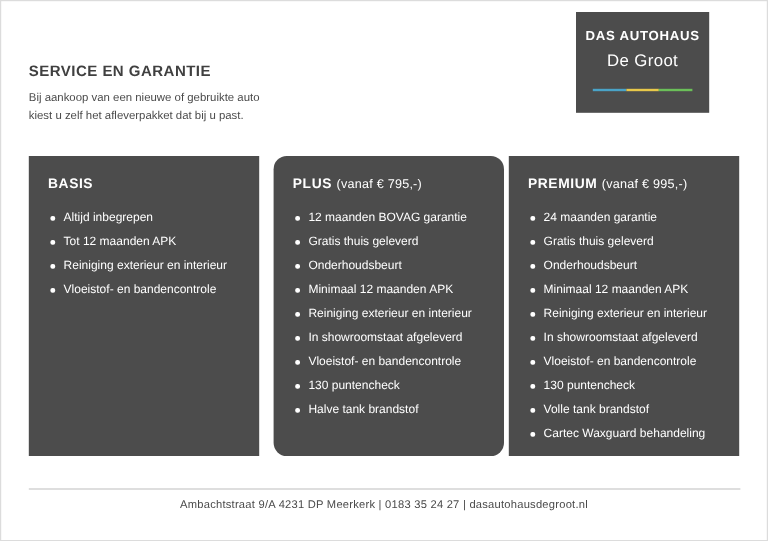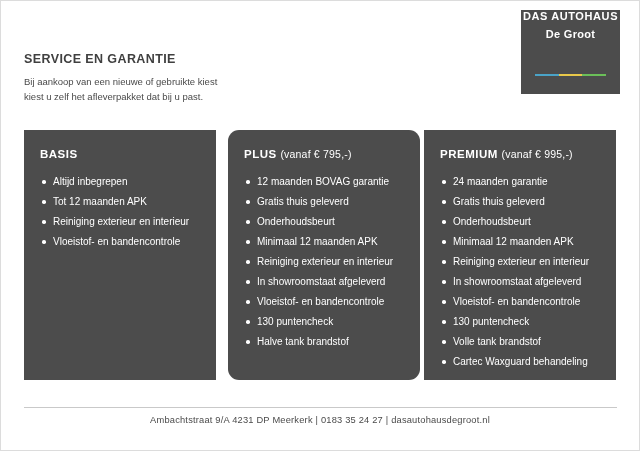--- a/index.html
+++ b/index.html
@@ -11,39 +11,39 @@
   }
   .page {
     position: relative;
     width: 640px; height: 451px;
     background: #ffffff;
   }
 
   
   .logo-box {
     position: absolute;
-    left: 521px; top: 10px;
-    width: 99px; height: 84px;
+    left: 480px; top: 10px;
+    width: 111px; height: 84px;
     background: #4c4c4c;
     display: flex;
     flex-direction: column;
     align-items: center;
+    padding-top: 14px;
   }
   .logo-title {
     color: #ffffff;
     font-size: 11px;
     font-weight: bold;
     letter-spacing: 0.6px;
   }
   .logo-sub {
     color: #ffffff;
-    font-size: 11px;
+    font-size: 14px;
     margin-top: 6px;
     letter-spacing: 0.3px;
-    font-weight: bold;
   }
   .logo-rule {
     position: absolute;
     left: 14px; right: 14px; bottom: 18px;
     height: 2px;
     display: flex;
   }
   .logo-rule span { flex: 1 1 0; height: 2px; display: block; }
 
   
@@ -150,21 +150,21 @@
     <div class="logo-sub">De Groot</div>
     <div class="logo-rule">
       <span style="background:#4aa3c7"></span>
       <span style="background:#e8c84a"></span>
       <span style="background:#6bbf59"></span>
     </div>
   </div>
 
   <div class="headline">
     <h1>SERVICE EN GARANTIE</h1>
-    <p>Bij aankoop van een nieuwe of gebruikte kiest</p>
+    <p>Bij aankoop van een nieuwe of gebruikte auto</p>
     <p>kiest u zelf het afleverpakket dat bij u past.</p>
   </div>
 
   <div class="panel panel-basis">
     <div class="panel-title">
       <span>BASIS</span>
       <span class="suffix"></span>
     </div>
     <ul>
       <li>Altijd inbegrepen</li>

